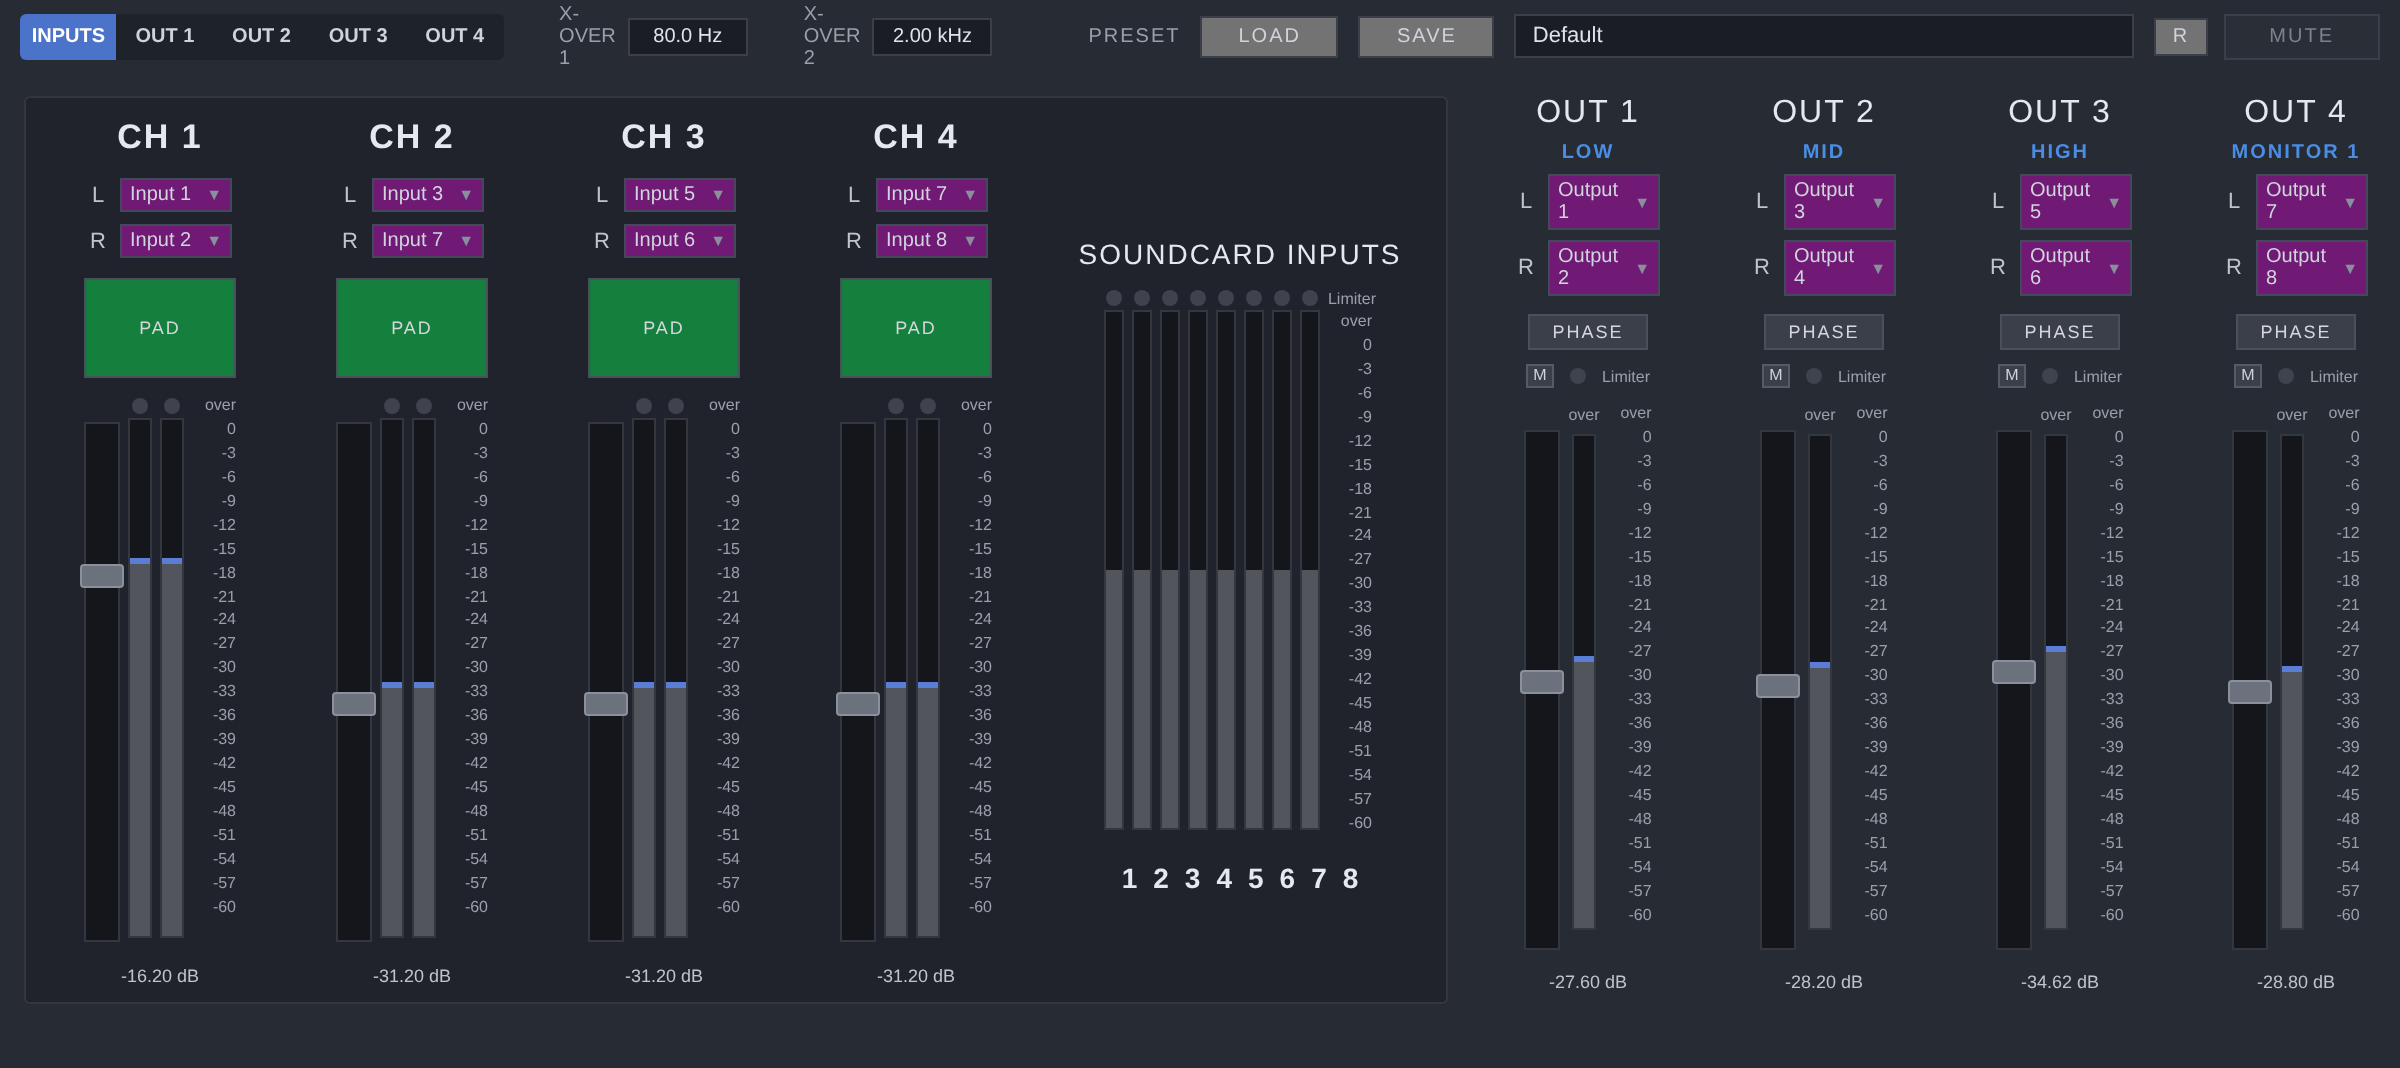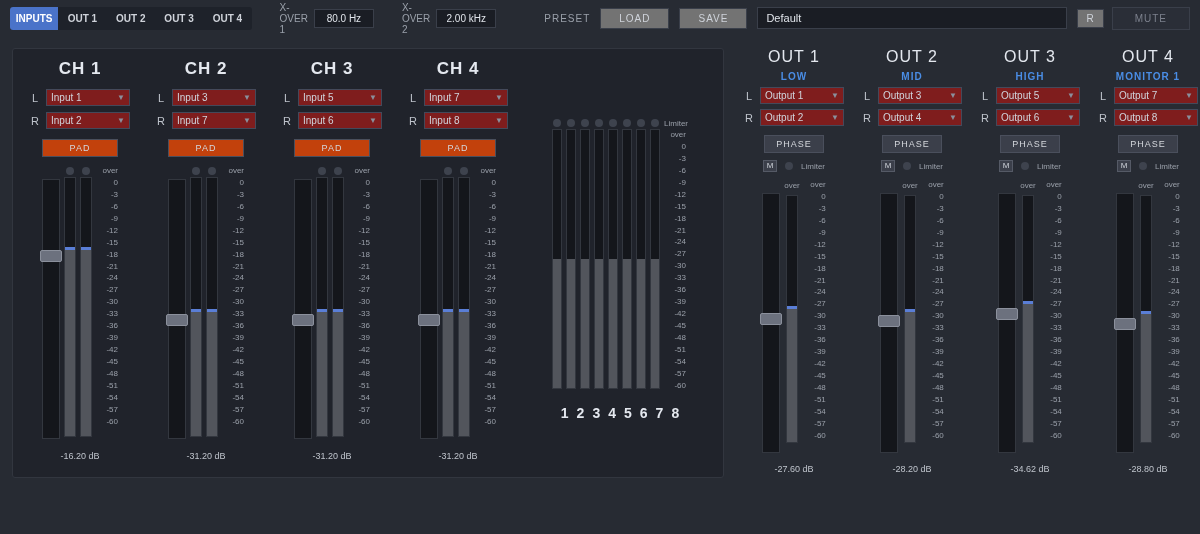--- a/index.html
+++ b/index.html
@@ -16,23 +16,23 @@
   .btn.small { padding:3px 8px; }
   .preset-name { background:#1a1d24; border:1px solid #3a3f4a; color:#e0e4ea; font-size:11px; padding:4px 8px; width:310px; }
   .mute-btn { margin-left:auto; background:#2a2e37; border:1px solid #3a3f4a; color:#7c818d; font-size:10px; padding:5px 22px; letter-spacing:1px; cursor:pointer; }
   .main { display:flex; gap:16px; padding:12px 12px 8px 12px; }
   .panel { background:#20232b; border:1px solid #32363f; border-radius:3px; padding:10px 8px 8px 8px; }
   .panel.inputs { display:flex; gap:8px; flex:0 0 700px; }
   .chcol { width:118px; display:flex; flex-direction:column; align-items:center; gap:6px; }
   .ch-title { font-size:17px; color:#e4e8ef; font-weight:bold; letter-spacing:1px; margin-bottom:4px; }
   .row-select { display:flex; align-items:center; gap:6px; width:100%; justify-content:center; }
   .lr { width:10px; text-align:center; color:#bfc4cc; font-size:11px; }
-  .sel { background:#7f1d1d; border:1px solid #44495a; color:#d0d4dc; font-size:10px; padding:2px 4px; width:84px; display:flex; justify-content:space-between; align-items:center; cursor:pointer; }
+  .sel { background:#701a75; border:1px solid #44495a; color:#d0d4dc; font-size:10px; padding:2px 4px; width:56px; display:flex; justify-content:space-between; align-items:center; cursor:pointer; }
   .sel .arrow { color:#8a8f9c; font-size:8px; }
-  .pad-btn { width:76px; background:#c2410c; border:1px solid #4a4f5c; color:#d4d7dc; font-size:9px; padding:3px 0; text-align:center; letter-spacing:1px; cursor:pointer; margin-top:4px;}
+  .pad-btn { width:76px; background:#15803d; border:1px solid #4a4f5c; color:#d4d7dc; font-size:9px; padding:19px 0; text-align:center; letter-spacing:1px; cursor:pointer; margin-top:4px;}
   .meter-block { display:flex; gap:4px; margin-top:4px; }
   .meter-col { display:flex; flex-direction:column; align-items:center; gap:2px; }
   .clip-dot { width:8px; height:8px; border-radius:50%; background:#3e434e; }
   .meter { width:12px; height:260px; background:#14161b; border:1px solid #33373f; position:relative; overflow:hidden; }
   .meter-fill { position:absolute; bottom:0; left:0; right:0; background:#52555c; }
   .meter-tip { position:absolute; left:0; right:0; height:3px; background:#5a7ed6; }
   .slider-col { width:18px; height:260px; background:#14161b; border:1px solid #33373f; position:relative; margin-top:12px; }
   .slider-handle { position:absolute; left:-3px; right:-3px; height:12px; background:#6c717e; border:1px solid #8b909c; border-radius:2px; cursor:pointer; }
   .ticks { display:flex; flex-direction:column; justify-content:space-between; height:260px; font-size:8px; color:#9aa0aa; margin-top:0; text-align:right; width:22px; line-height:1; }
   .ticklabel { height:9px; }
@@ -338,20 +338,21 @@
               <div class="ticklabel">-51</div>
               <div class="ticklabel">-54</div>
               <div class="ticklabel">-57</div>
               <div class="ticklabel">-60</div>
             </div>
           </div>
     </div>
     <div class="db-read">-31.20 dB</div>
   </div>
       <div class="sc-col">
+  <div class="sc-title">SOUNDCARD INPUTS</div>
   <div class="sc-meters">
     <div class="sc-meter-ind">
     <div class="clip-dot"></div>
     <div class="sc-meter">
               <div class="sc-fill" style="height:50%"></div>
             </div>
   </div>
           <div class="sc-meter-ind">
     <div class="clip-dot"></div>
     <div class="sc-meter">

